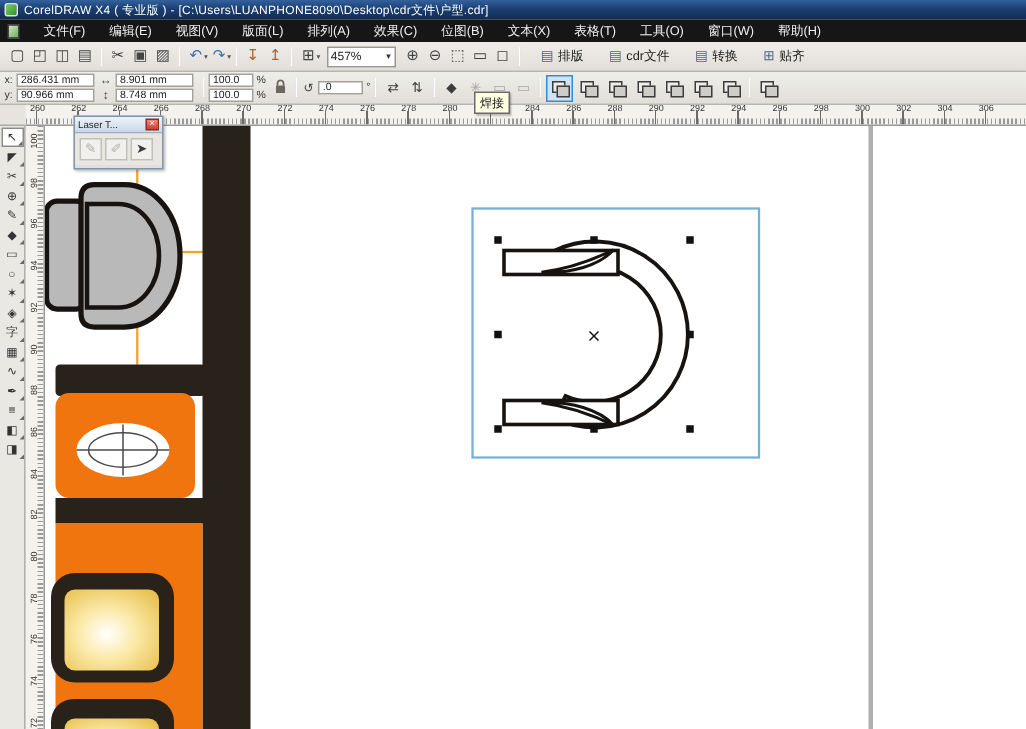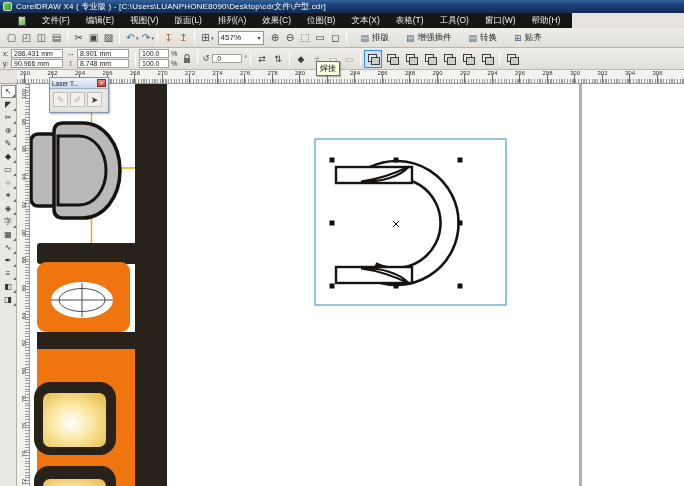--- a/index.html
+++ b/index.html
@@ -9,22 +9,22 @@
 
   
   #titlebar { position:absolute; left:0; top:0; width:684px; height:13px;
     background:linear-gradient(180deg,#33619d 0%,#1b3f72 45%,#112c53 100%);
     display:flex; align-items:center; padding:0 3px; }
   #app-icon { width:9px; height:9px; border-radius:2px; margin-right:4px;
     background:linear-gradient(135deg,#7fd35b,#2f8f2f); border:1px solid #d8e8d0; }
   #title-text { color:#fff; font-size:8px; white-space:nowrap; letter-spacing:.2px; }
 
   
-  #menubar { position:absolute; left:0; top:13px; width:572px; height:15px;
-    background:#161616; display:flex; align-items:center; padding-left:15px; }
+  #menubar { position:absolute; left:0; top:13px; width:684px; height:15px;
+    background:#161616; display:flex; align-items:center; padding-left:2px; }
   #menu-doc-icon { width:8px; height:10px; background:linear-gradient(135deg,#cfe8c0,#6fae5a);
     border:1px solid #444; margin:0 8px 0 3px; }
   .menu-item { color:#efefef; font-size:8.5px; padding:0 8px; line-height:15px; white-space:nowrap; }
 
   
   .bar { background:linear-gradient(180deg,#efede9,#e2dfd9); border-bottom:1px solid #b9b6af; }
   #stdbar { position:absolute; left:0; top:28px; width:684px; height:20px;
     display:flex; align-items:center; padding-left:4px; }
   #propbar { position:absolute; left:0; top:48px; width:684px; height:22px;
     display:flex; align-items:center; padding-left:3px; }
@@ -171,21 +171,21 @@
         <span class="ticon">◻</span>
       </span>
     <span class="tsep"></span>
     <span id="tb-buttons" style="display:inline-flex;align-items:center;">
         <span class="tbtn">
           <span class="bicon">▤</span>
           <span>排版</span>
         </span>
         <span class="tbtn">
           <span class="bicon">▤</span>
-          <span>增强插件</span>
+          <span>cdr文件</span>
         </span>
         <span class="tbtn">
           <span class="bicon">▤</span>
           <span>转换</span>
         </span>
         <span class="tbtn">
           <span class="bicon">⊞</span>
           <span>贴齐</span>
         </span>
       </span>

